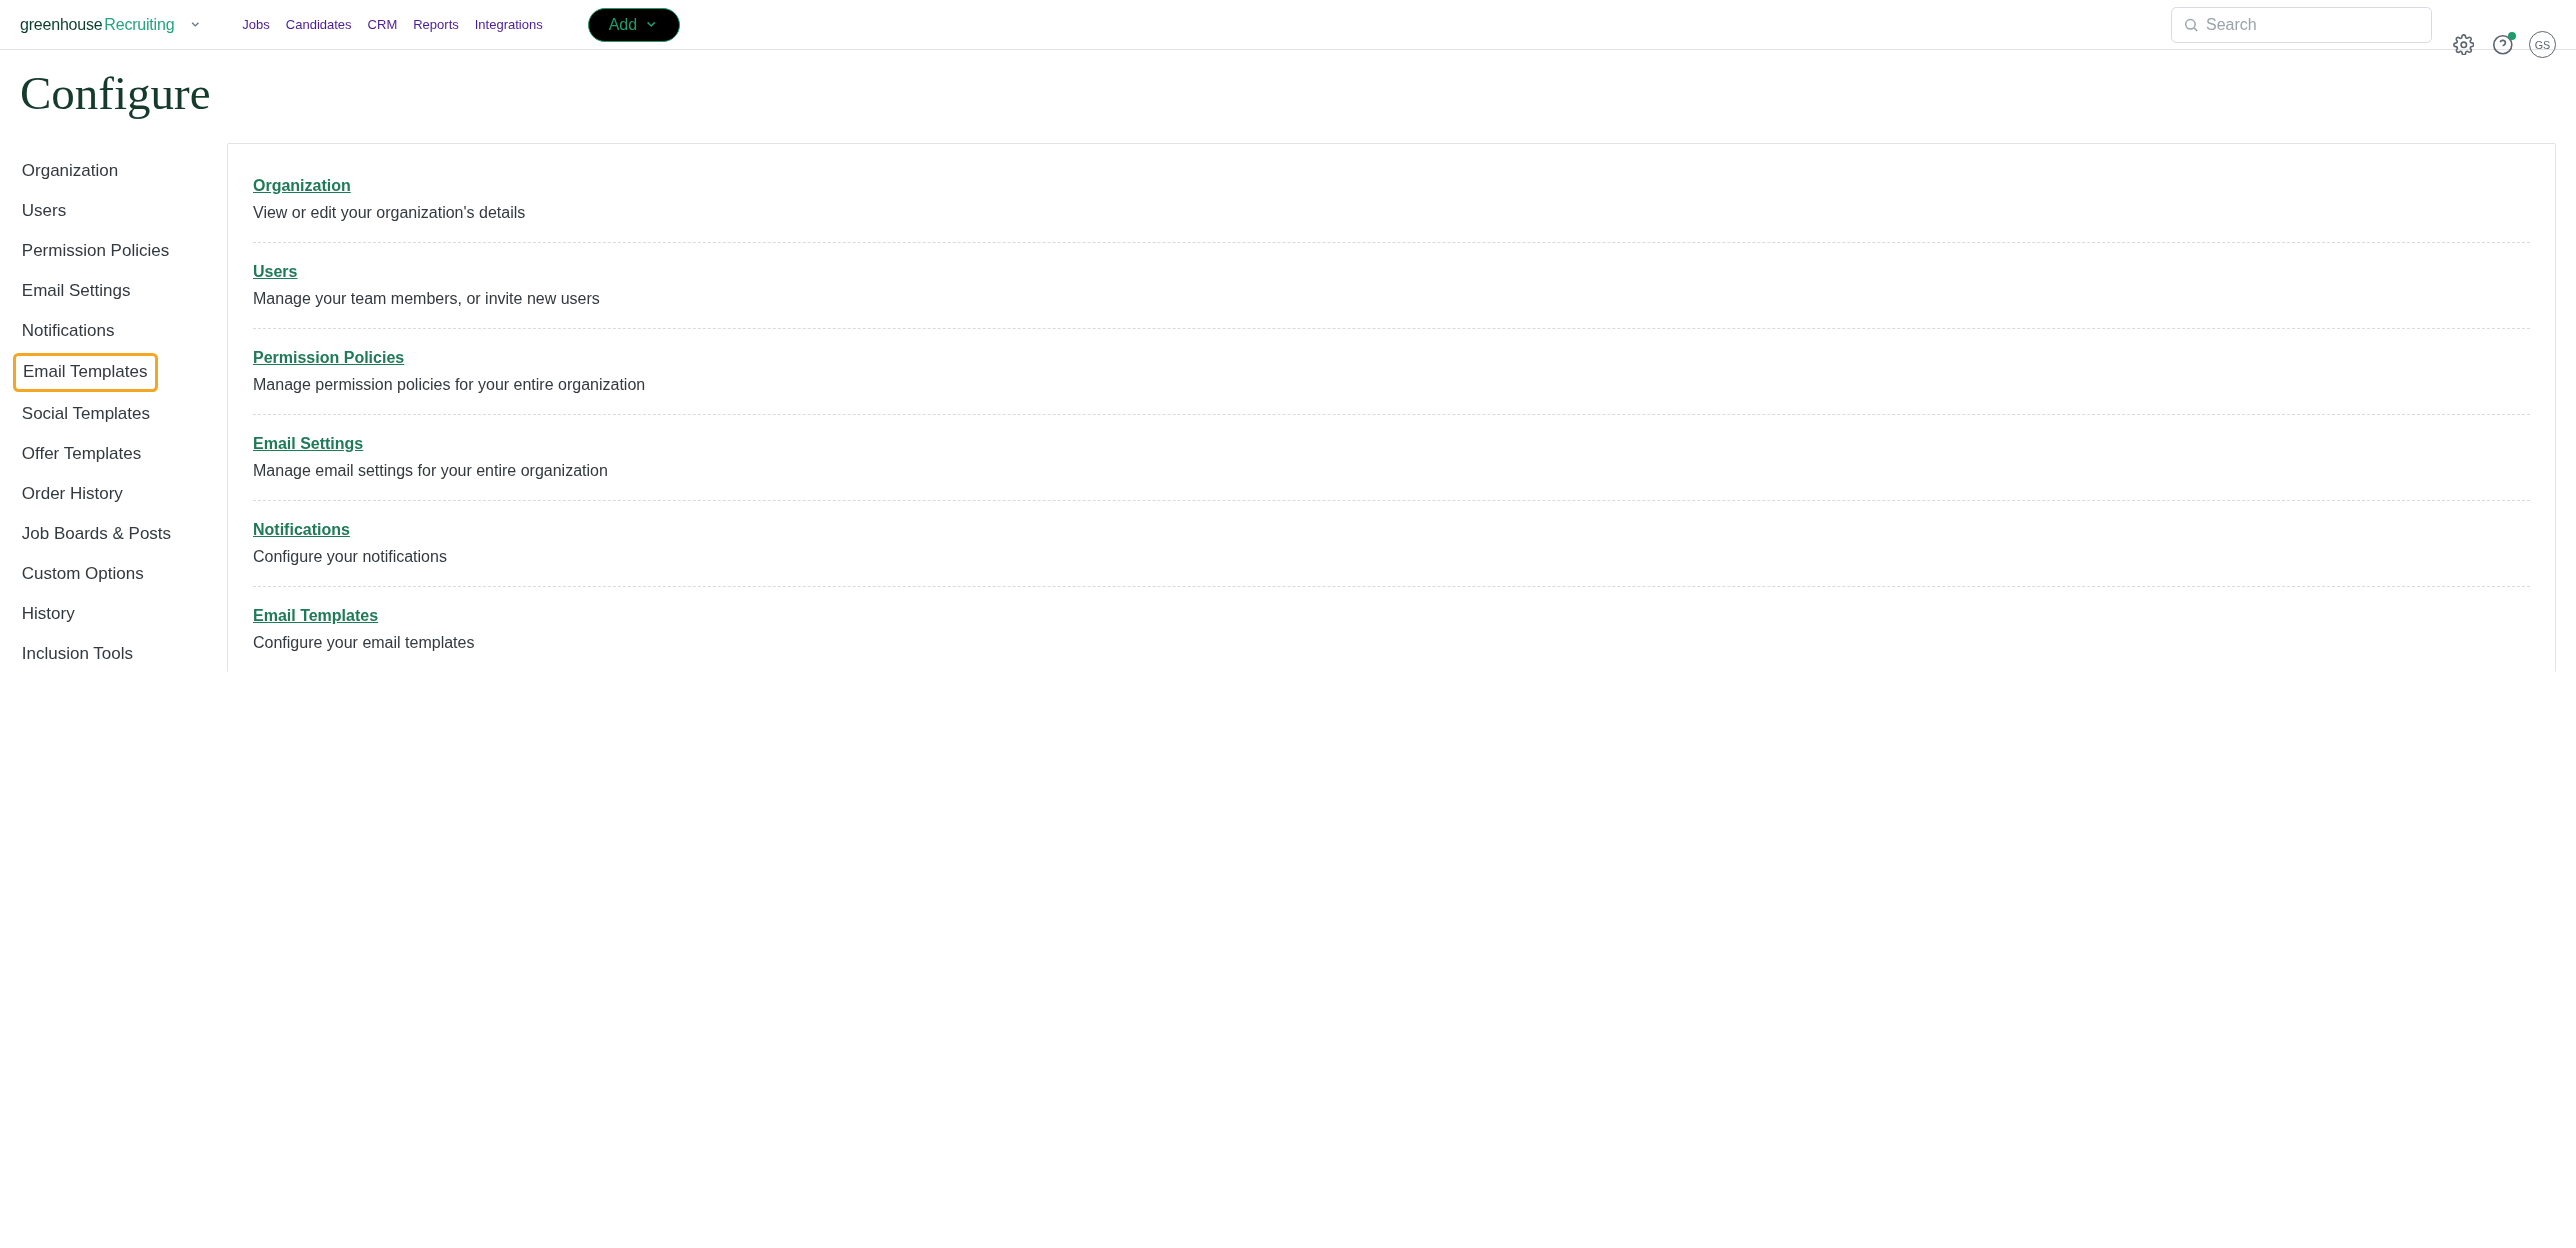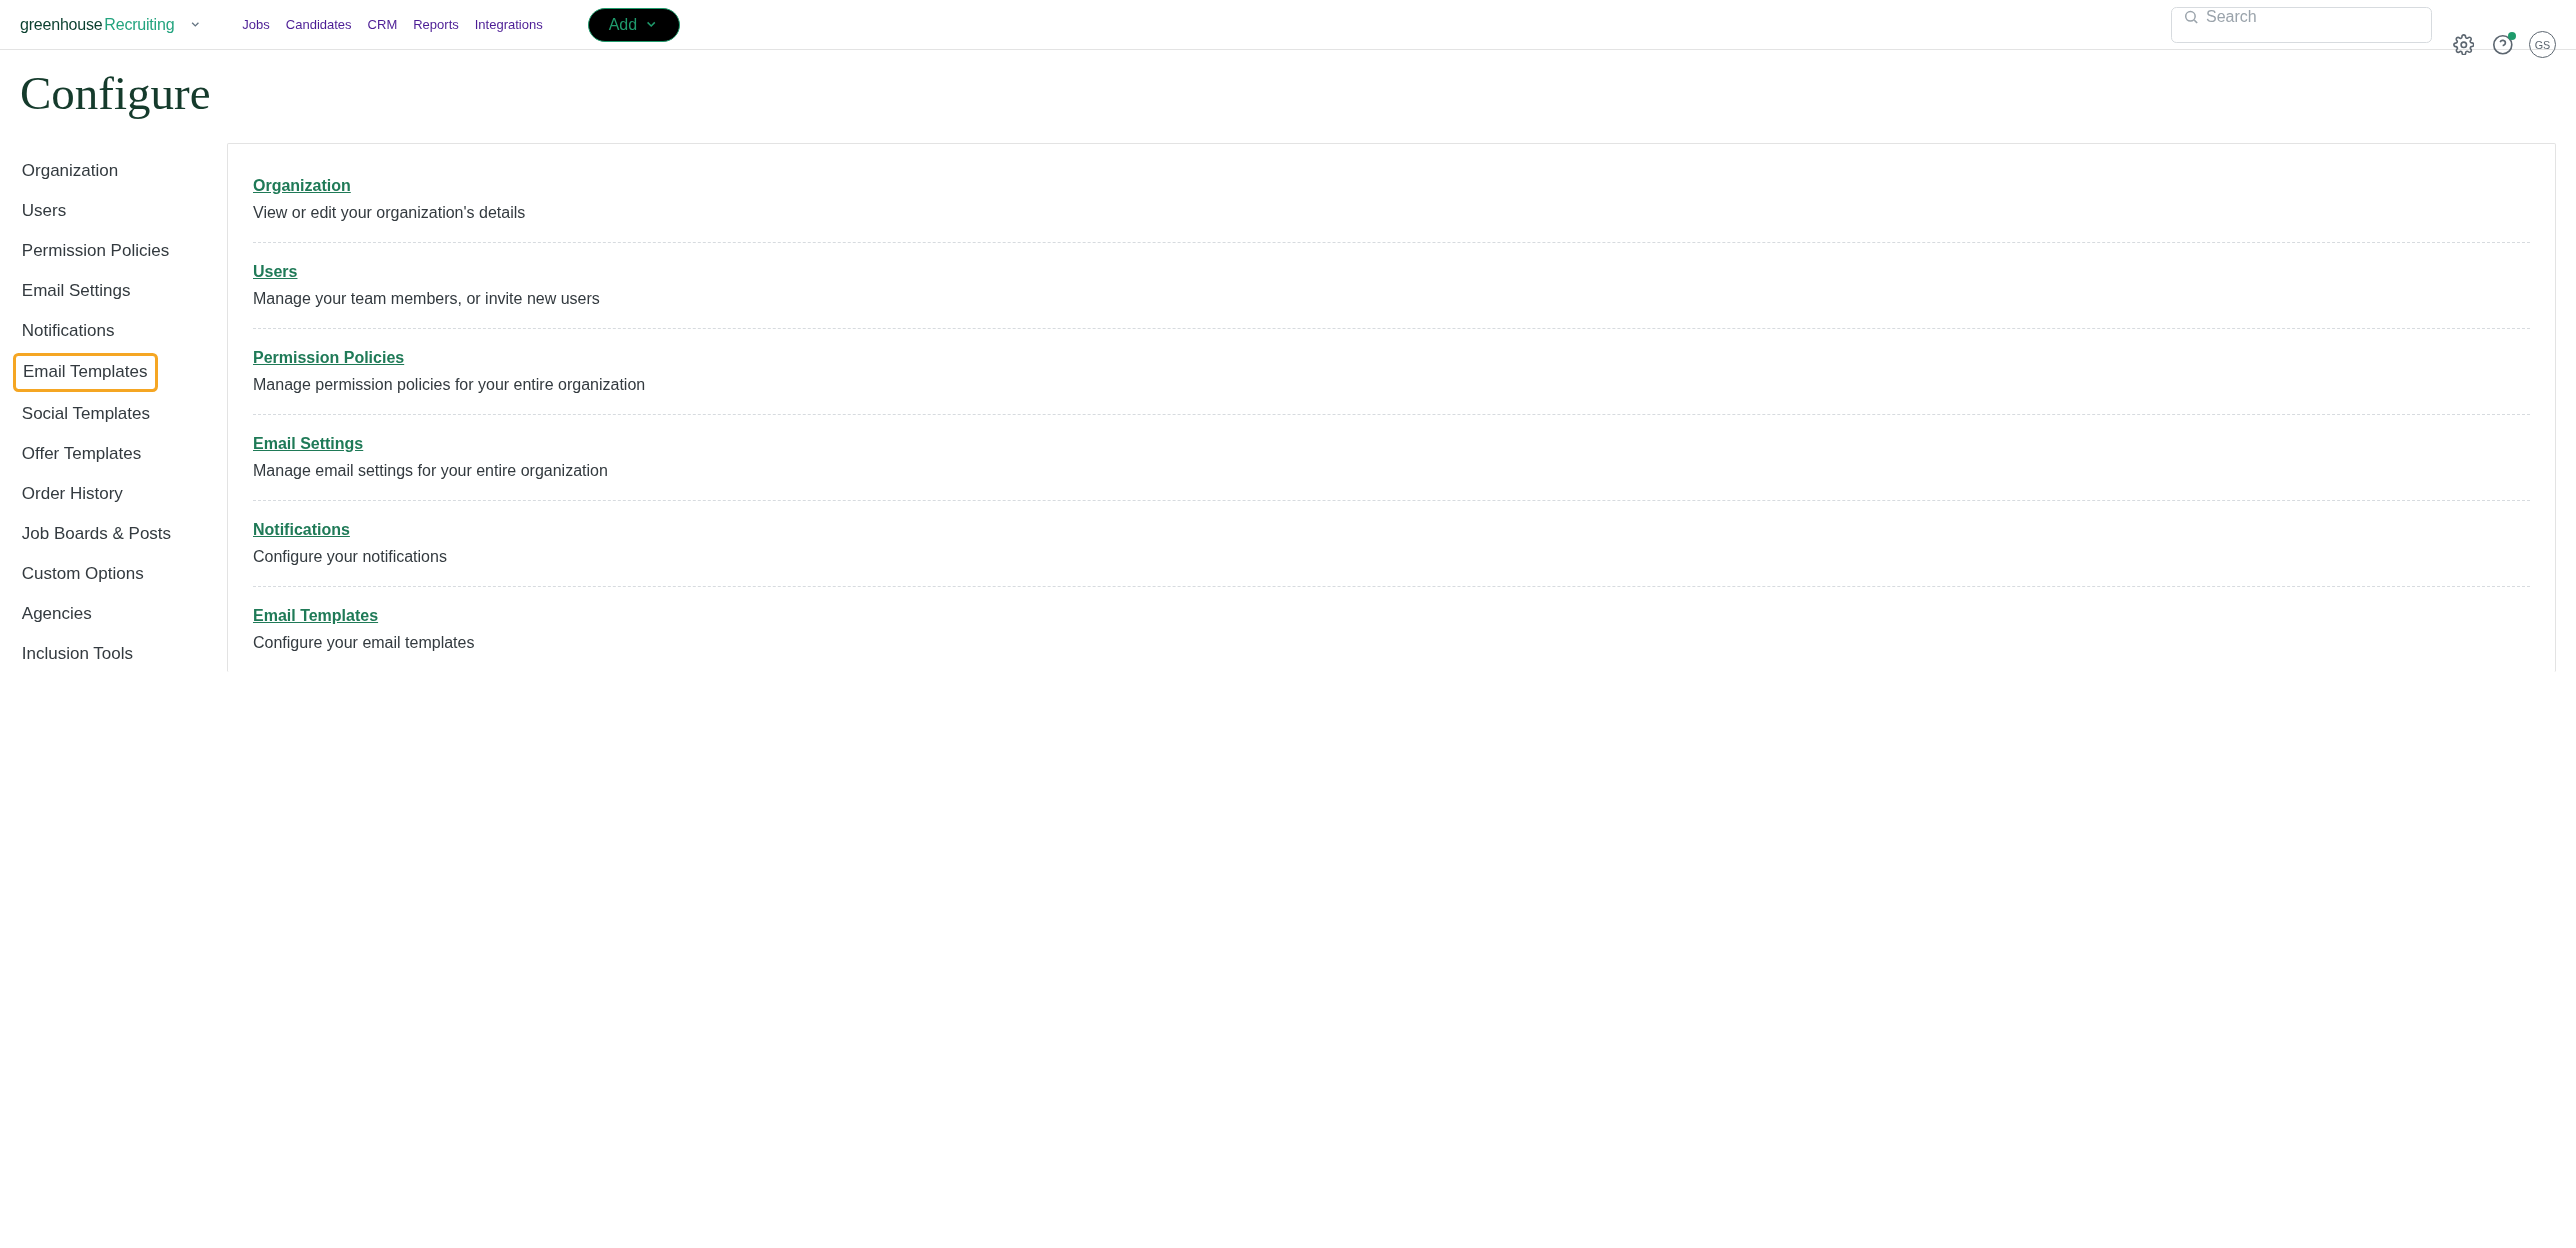--- a/index.html
+++ b/index.html
@@ -55,21 +55,21 @@
     padding: 0 20px;
     font-size: 16px;
     display: inline-flex;
     align-items: center;
     gap: 7.2px;
     cursor: pointer;
   }
   .spacer { flex: 1; }
   .search-wrap {
     display: flex;
-    align-items: flex-start;
+    align-items: center;
     border: 0.9px solid #d7dbdf;
     border-radius: 5.4px;
     height: 36px;
     width: 261px;
     padding: 0 10.8px;
     color: #9aa3ab;
   }
   .search-wrap input {
     border: none;
     outline: none;
@@ -242,21 +242,21 @@
       <span class="sidebar-item">Users</span>
       <span class="sidebar-item">Permission Policies</span>
       <span class="sidebar-item">Email Settings</span>
       <span class="sidebar-item">Notifications</span>
       <div><span class="sidebar-item highlighted">Email Templates</span></div>
       <span class="sidebar-item">Social Templates</span>
       <span class="sidebar-item">Offer Templates</span>
       <span class="sidebar-item">Order History</span>
       <span class="sidebar-item">Job Boards &amp; Posts</span>
       <span class="sidebar-item">Custom Options</span>
-      <span class="sidebar-item">Agencies</span>
+      <span class="sidebar-item">History</span>
       <span class="sidebar-item">Inclusion Tools</span>
     </aside>
 
     <main class="content">
       <div class="section">
         <a class="section-title">Organization</a>
         <div class="section-desc">View or edit your organization's details</div>
       </div>
       <div class="section">
         <a class="section-title">Users</a>

